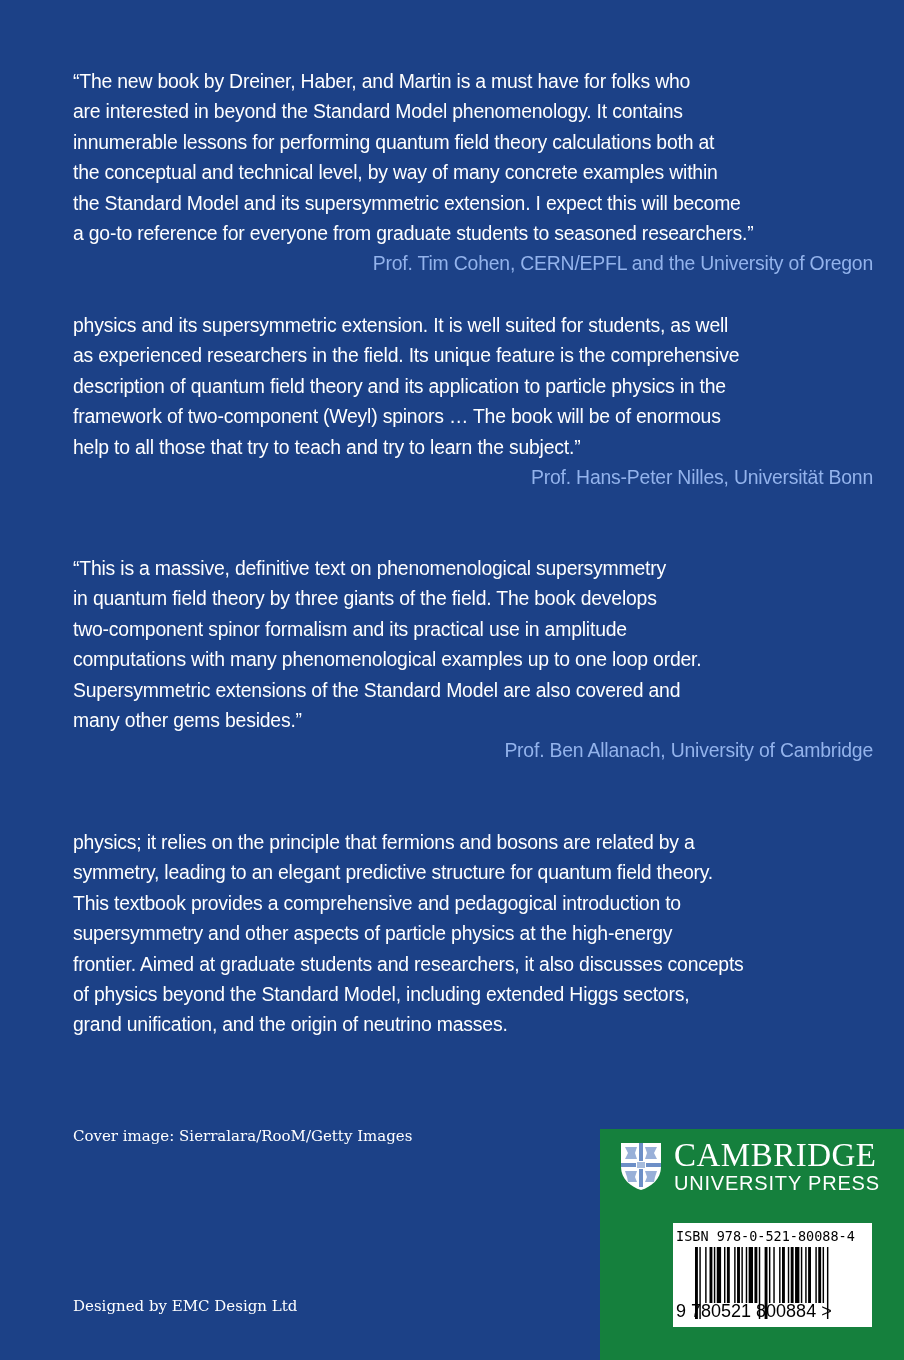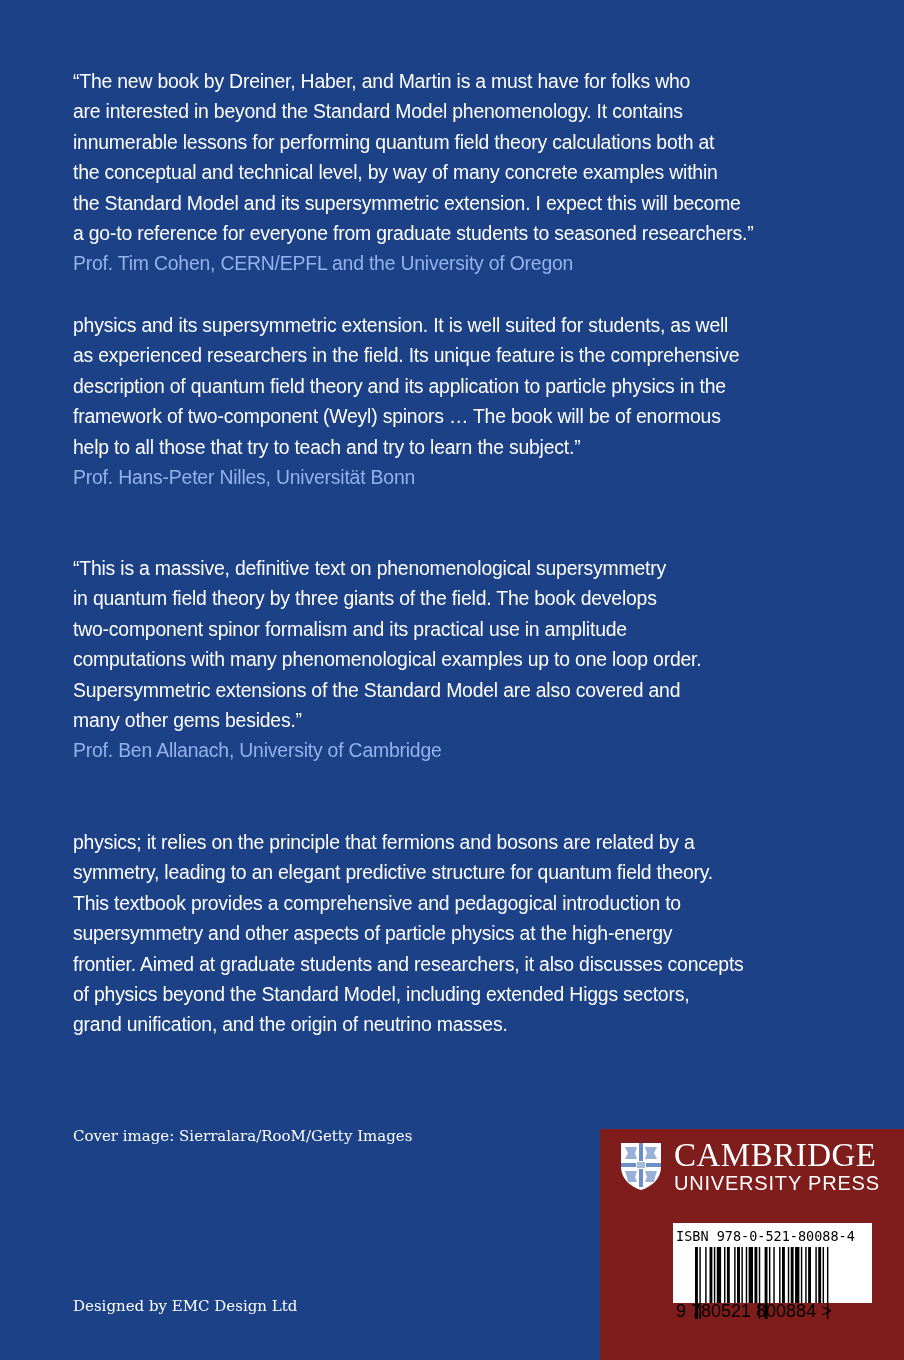--- a/index.html
+++ b/index.html
@@ -7,40 +7,40 @@
       width:904px; height:1360px; background:#1c4187; position:relative; overflow:hidden;
       font-family: "Liberation Sans", sans-serif;
     }
     .quote {
       position:absolute; left:73px; width:800px;
       color:#ffffff; font-size:19.4px; line-height:30.4px;
       font-family: "Liberation Sans Narrow", "Liberation Sans", sans-serif;
       letter-spacing:-0.2px;
     }
     .quote .line { display:block; white-space:nowrap; }
-    .attr { color:#93b3ec; display:block; white-space:nowrap; }
+    .attr { color:#93b3ec; display:block; white-space:nowrap;text-align:right; }
     .small {
       position:absolute; left:73px; color:#ffffff; font-size:15px;
       font-family: "DejaVu Serif", serif;
       text-align: center;
     }
     .panel {
-      position:absolute; left:600px; top:1129px; width:304px; height:231px; background:#7f1d1d;
+      position:absolute; left:600px; top:1129px; width:304px; height:231px; background:#15803d;
     }
     .logo { position:absolute; left:19px; top:12px; }
     .cam {
       position:absolute; left:74px; top:8px; color:#fff;
       font-family:"Liberation Serif", serif; font-size:33px; letter-spacing:0.5px; line-height:36px;
     }
     .uni {
       position:absolute; left:74px; top:43px; color:#fff;
       font-family:Liberation Sans, sans-serif; font-size:20px; letter-spacing:0.8px; line-height:22px;
     }
     .barcode {
-      position:absolute; left:73px; top:94px; width:199px; height:80px; background:#fff;
+      position:absolute; left:73px; top:94px; width:199px; height:104px; background:#fff;
     }
     .isbn {
       position:absolute; left:3px; top:5px; font-family:"DejaVu Sans Mono", monospace; font-size:13.5px; color:#000;
     }
     .bars { position:absolute; left:0; top:0; }
     .digits {
       position:absolute; left:3px; top:78px; font-family:Liberation Sans, sans-serif; font-size:18px; color:#000;
     }
   </style>
 </head>

